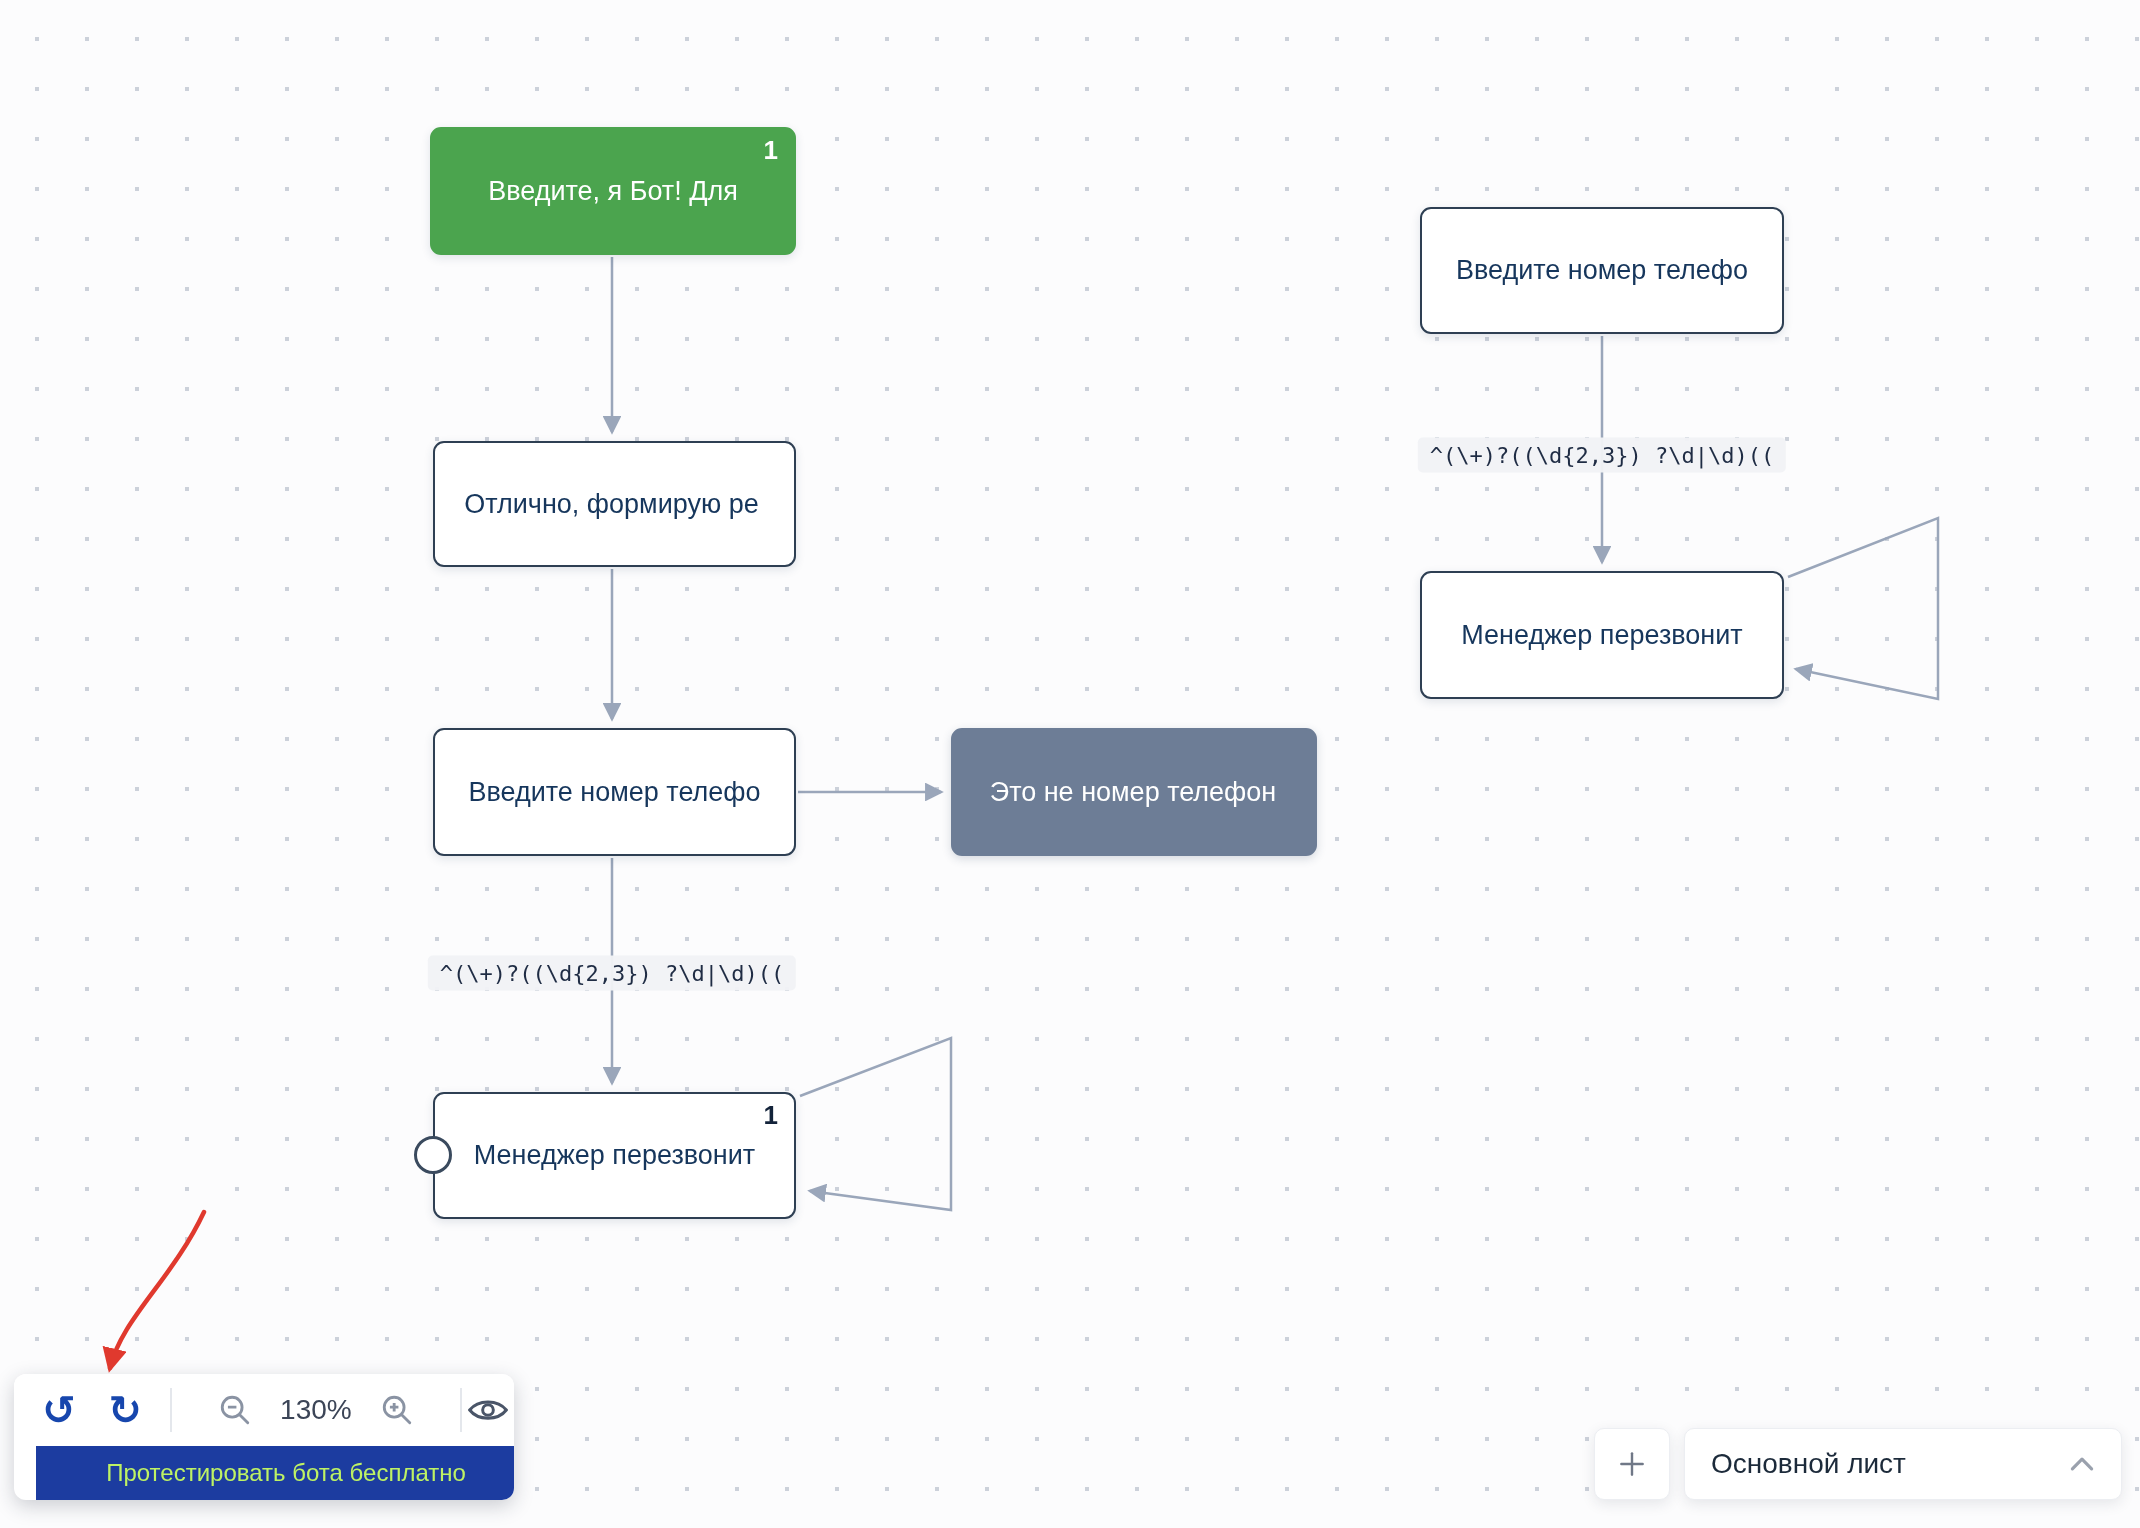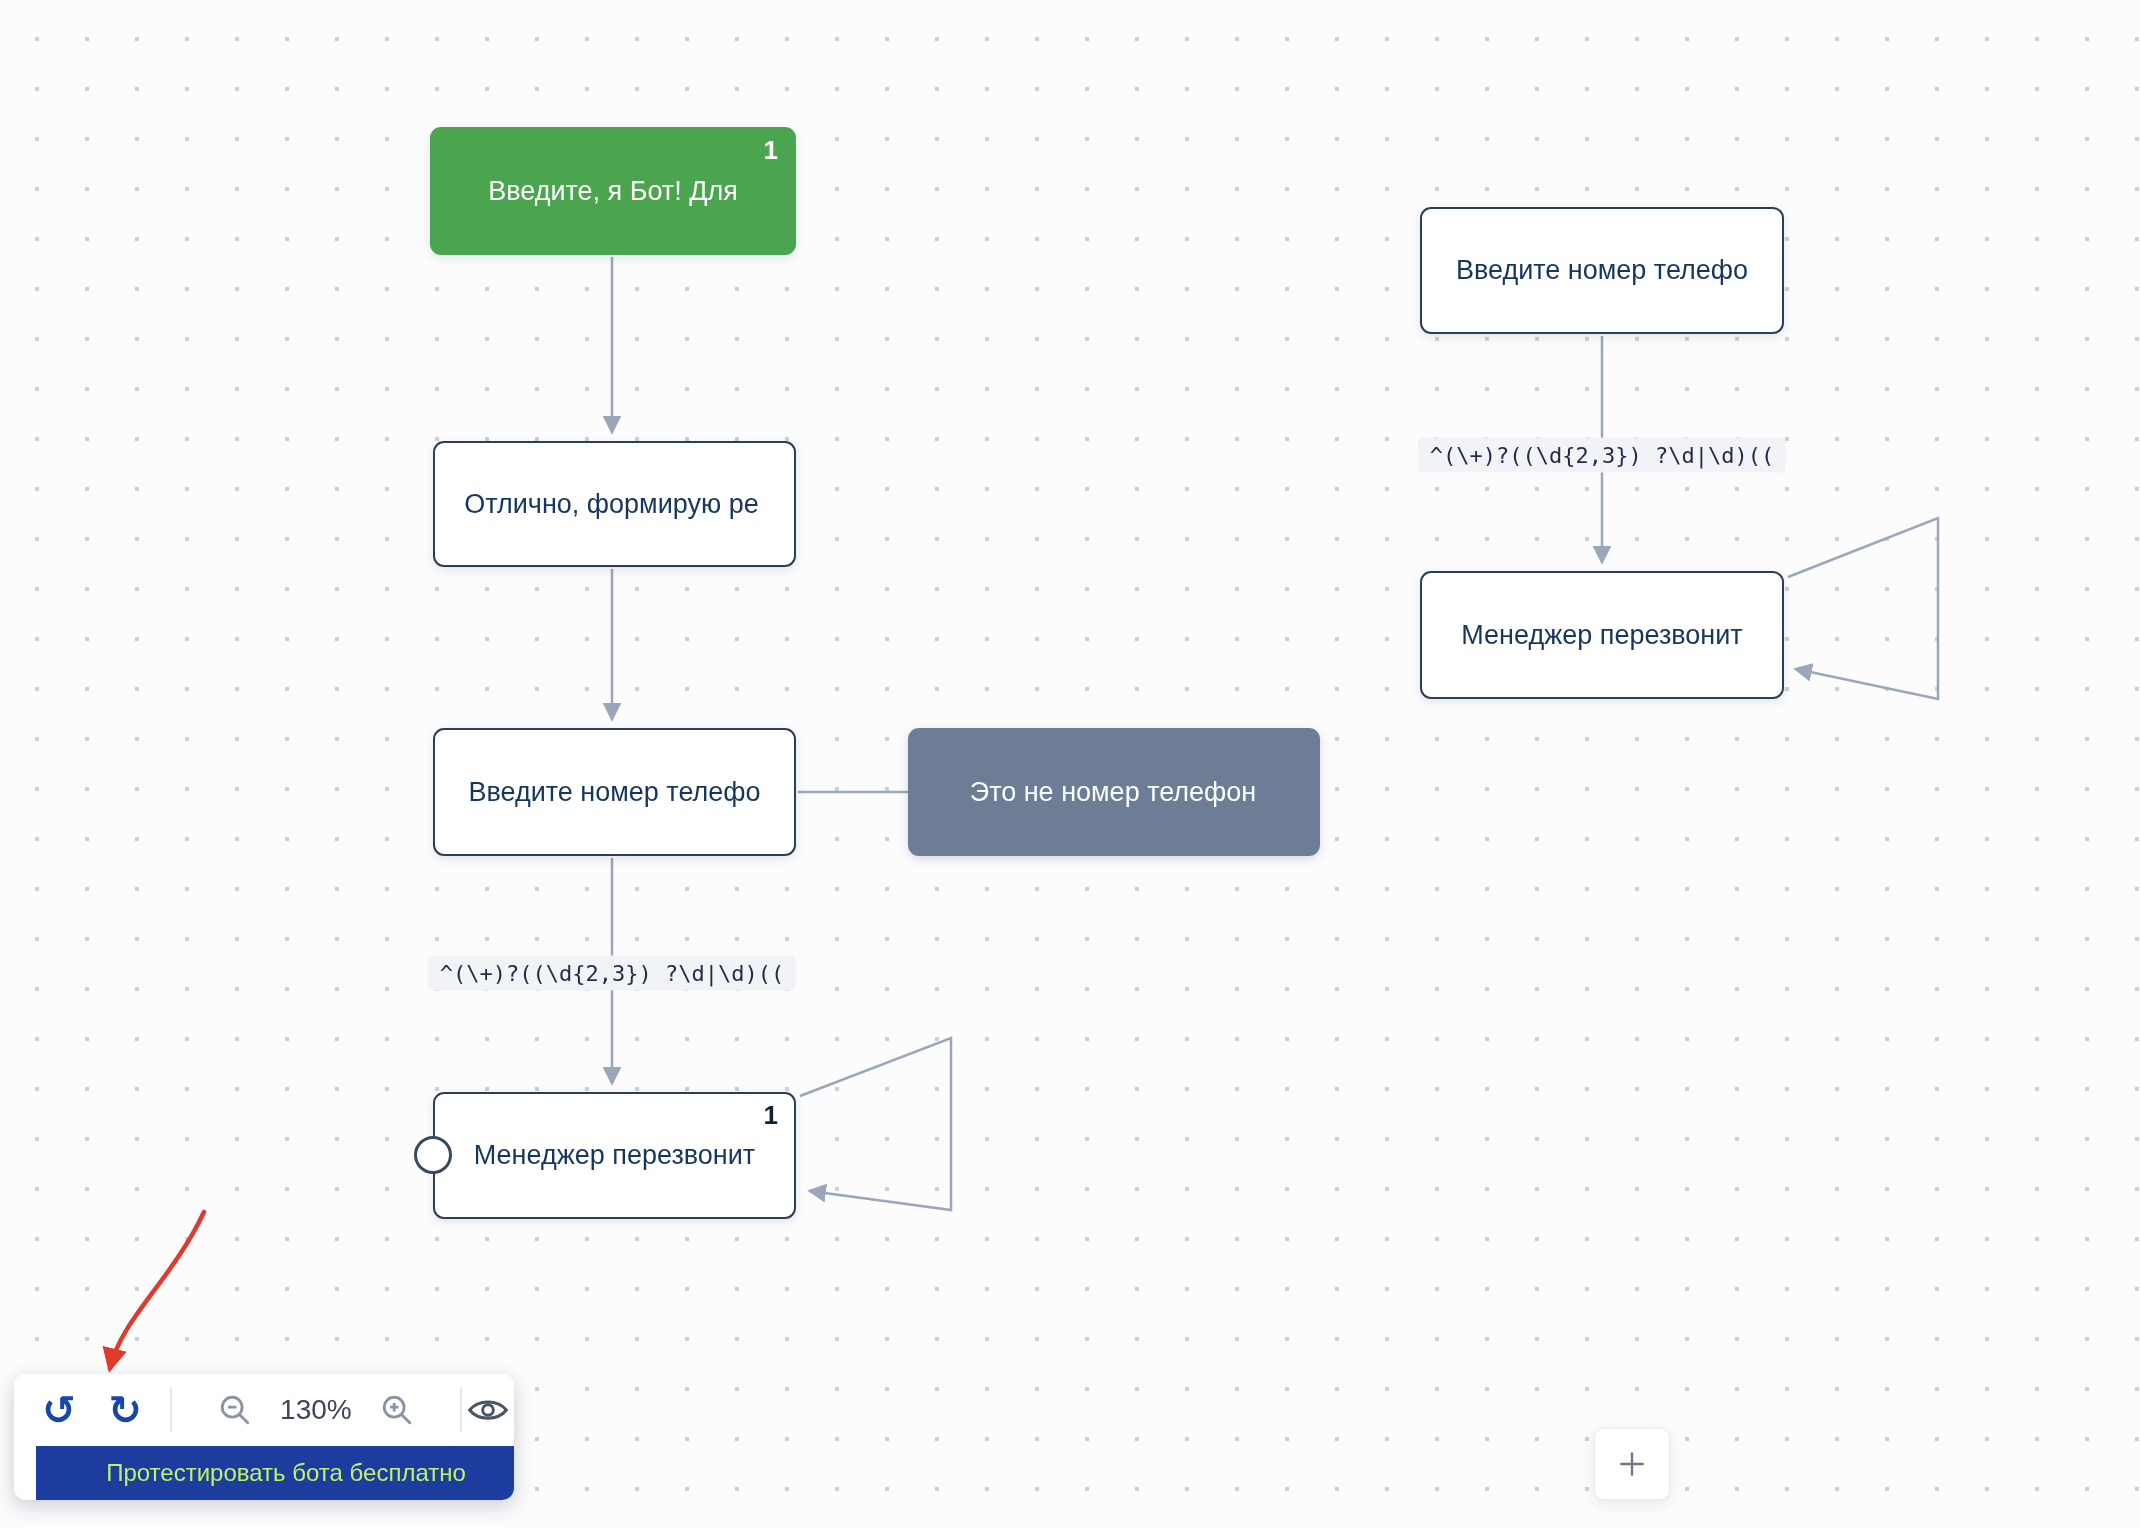--- a/index.html
+++ b/index.html
@@ -110,21 +110,21 @@
   </div>
 
   <div class="node" style="left:433px; top:441px; width:363px; height:126px;padding-left:12px;">
     <span>Отлично, формирую ре</span>
   </div>
 
   <div class="node" style="left:433px; top:728px; width:363px; height:128px;">
     <span>Введите номер телефо</span>
   </div>
 
-  <div class="node dark" style="left:908px; top:728px; width:412px; height:128px;padding-left:16px;">
+  <div class="node dark" style="left:951px; top:728px; width:366px; height:128px;padding-left:16px;">
     <span>Это не номер телефон</span>
   </div>
 
   <div class="node" style="left:433px; top:1092px; width:363px; height:127px;">
     <span class="badge">1</span>
     <span>Менеджер перезвонит</span>
   </div>
   <div class="port" style="left:414px; top:1136px;"></div>
 
   <div class="node" style="left:1420px; top:207px; width:364px; height:127px;">
@@ -184,14 +184,20 @@
     <button class="test-button">Протестировать бота бесплатно</button>
   </div>
 
   <button class="plus-btn">
     <svg width="32" height="32" viewBox="0 0 24 24">
       <line x1="12" y1="4" x2="12" y2="20" stroke="#707887" stroke-width="1.8" stroke-linecap="round"></line>
       <line x1="4" y1="12" x2="20" y2="12" stroke="#707887" stroke-width="1.8" stroke-linecap="round"></line>
     </svg>
   </button>
 
+  <div class="sheet-panel">
+    <span class="sheet-name">Основной лист</span>
+    <svg width="26" height="16" viewBox="0 0 16 10">
+      <polyline points="2,8 8,2 14,8" fill="none" stroke="#9aa1ad" stroke-width="2" stroke-linecap="round" stroke-linejoin="round"></polyline>
+    </svg>
+  </div>
 
 </div>
 
 </body></html>

